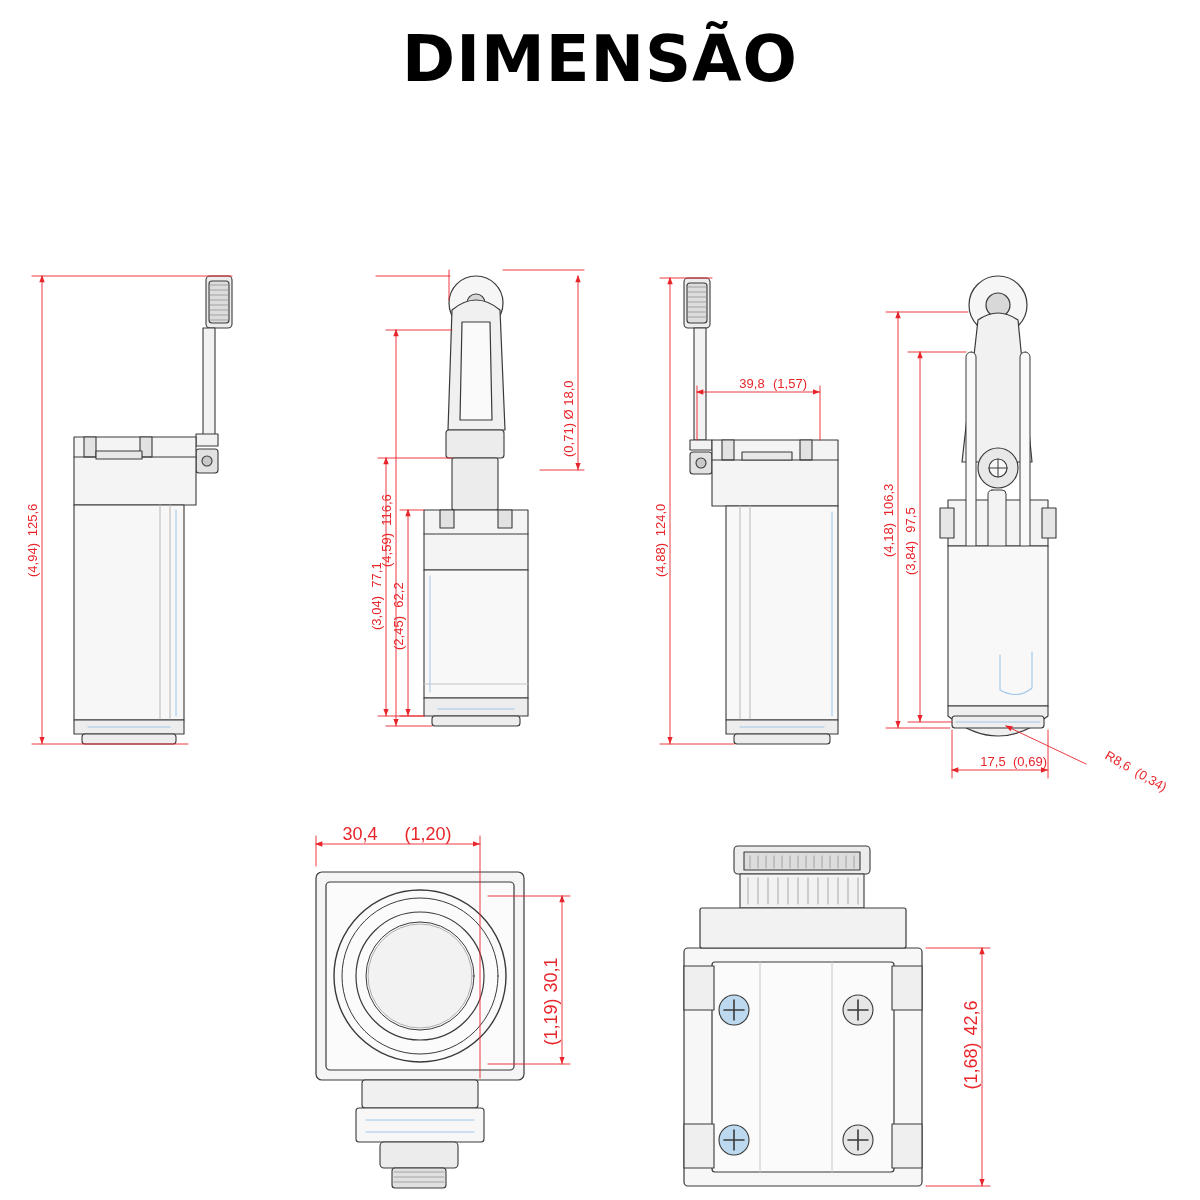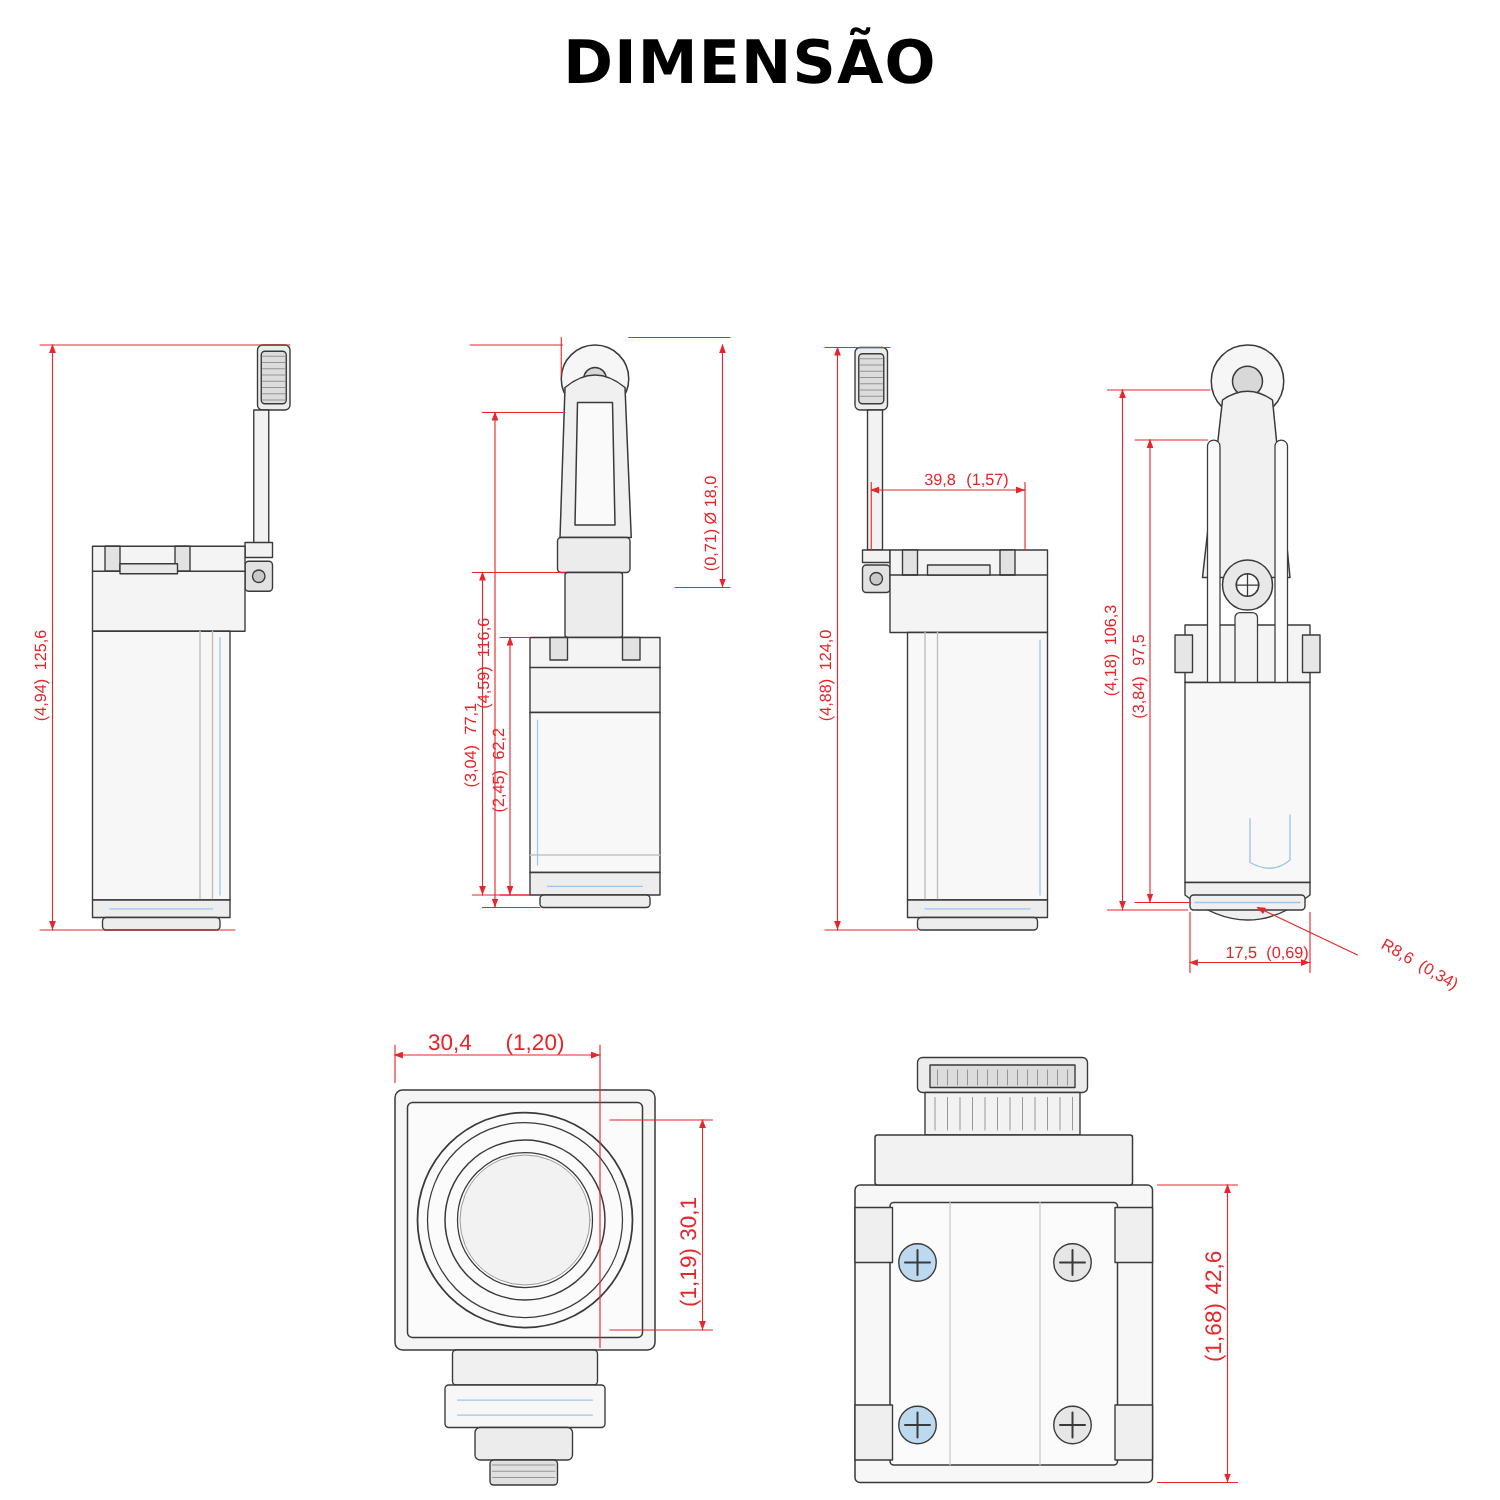--- a/index.html
+++ b/index.html
@@ -13,21 +13,21 @@
     font-family: "Liberation Sans", sans-serif;
     position: relative;
     overflow: hidden;
   }
   #page-title {
     position: absolute;
     top: 22px;
     left: 0;
     width: 1200px;
     text-align: center;
-    font-size: 48px;
+    font-size: 64px;
     font-weight: bold;
     letter-spacing: 1px;
     color: #000000;
     font-family: "DejaVu Sans", sans-serif;
   }
   .stage {
     position: absolute;
     top: 0;
     left: 0;
     width: 1200px;

